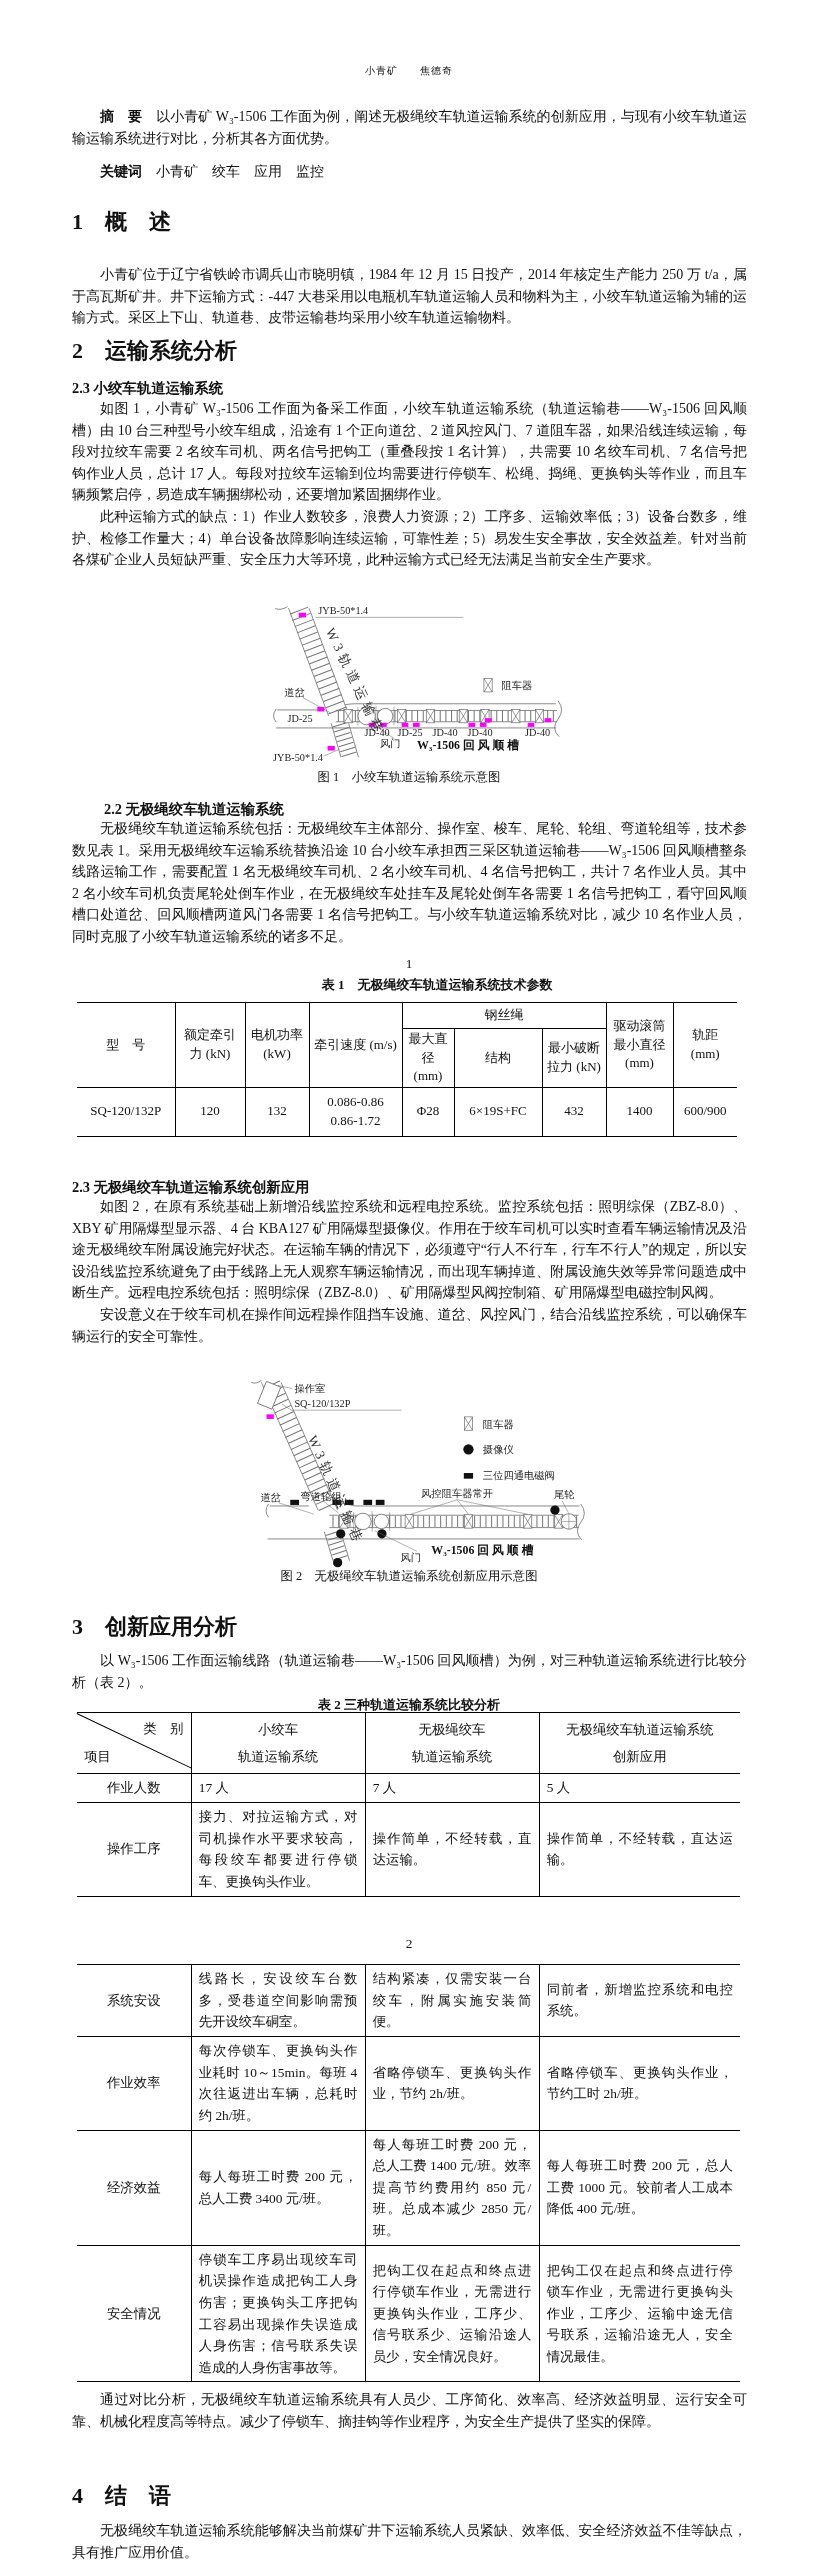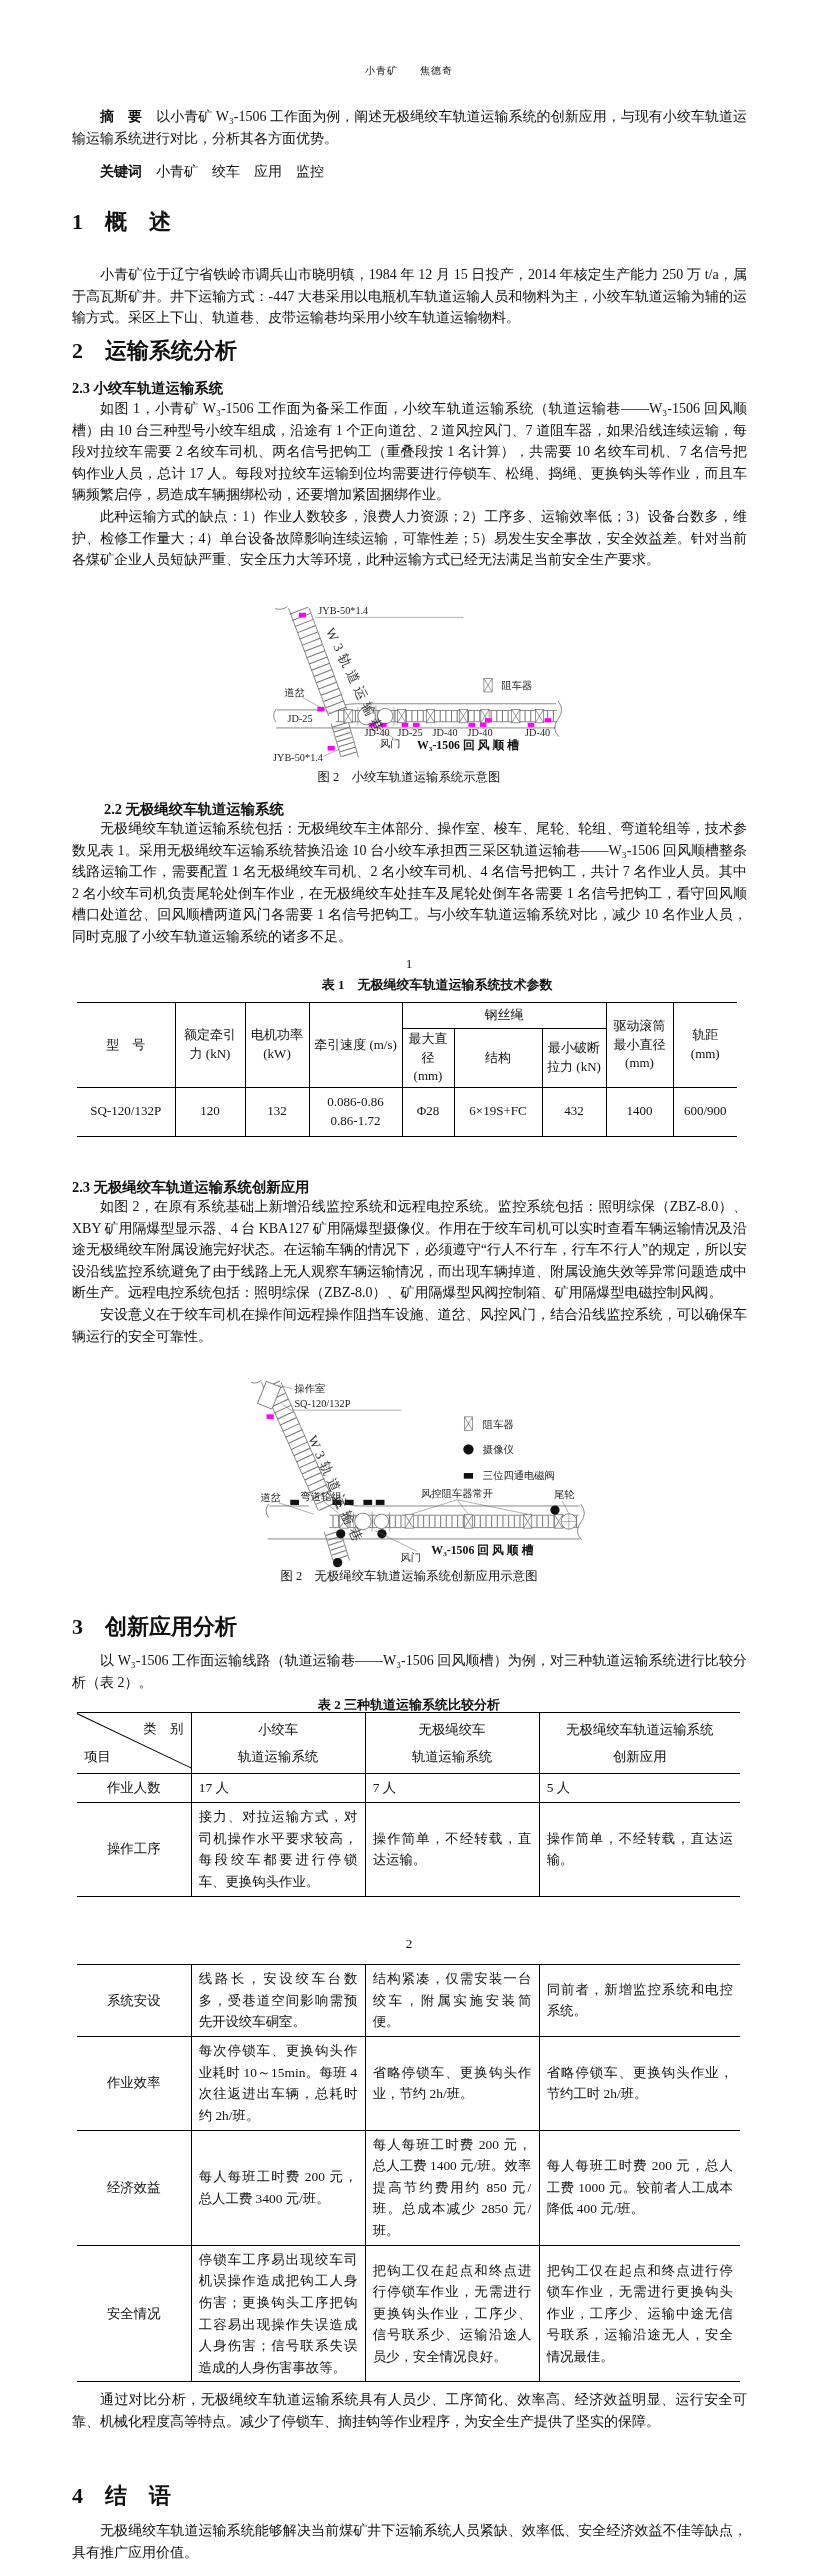--- a/index.html
+++ b/index.html
@@ -148,21 +148,21 @@
     <text class="ft" x="360" y="256">JD-40</text>
     <text class="ft" x="428" y="256">JD-40</text>
     <text class="ft" x="540" y="256">JD-40</text>
     <text class="ft" x="258" y="278">风门</text>
     <text class="ftb" x="330" y="282">W₃-1506 回 风 顺 槽</text>
     <g>
       <use href="#stp1" x="468" y="158"></use>
       <text class="ft" x="494" y="166">阻车器</text>
     </g>
   </svg>
-  <div class="abs caption" style="top:769px;">图 2　小绞车轨道运输系统示意图</div>
+  <div class="abs caption" style="top:769px;">图 1　小绞车轨道运输系统示意图</div>
 
   <div class="abs h-sub" style="top:800px;left:72px;margin-left:32px;">2.2 无极绳绞车轨道运输系统</div>
   <div class="abs para ind" style="top:818px;left:72px;width:675px;">无极绳绞车轨道运输系统包括：无极绳绞车主体部分、操作室、梭车、尾轮、轮组、弯道轮组等，技术参数见表 1。采用无极绳绞车运输系统替换沿途 10 台小绞车承担西三采区轨道运输巷——W₃-1506 回风顺槽整条线路运输工作，需要配置 1 名无极绳绞车司机、2 名小绞车司机、4 名信号把钩工，共计 7 名作业人员。其中 2 名小绞车司机负责尾轮处倒车作业，在无极绳绞车处挂车及尾轮处倒车各需要 1 名信号把钩工，看守回风顺槽口处道岔、回风顺槽两道风门各需要 1 名信号把钩工。与小绞车轨道运输系统对比，减少 10 名作业人员，同时克服了小绞车轨道运输系统的诸多不足。</div>
 
   <div class="abs pagenum" style="top:956px;">1</div>
 
   <div class="abs tcaption" style="top:976px;margin-left:28px;">表 1　无极绳绞车轨道运输系统技术参数</div>
   <table class="abs t1" style="top:1002px;left:77px;width:659px;">
     <colgroup>
       <col style="width:98px">

